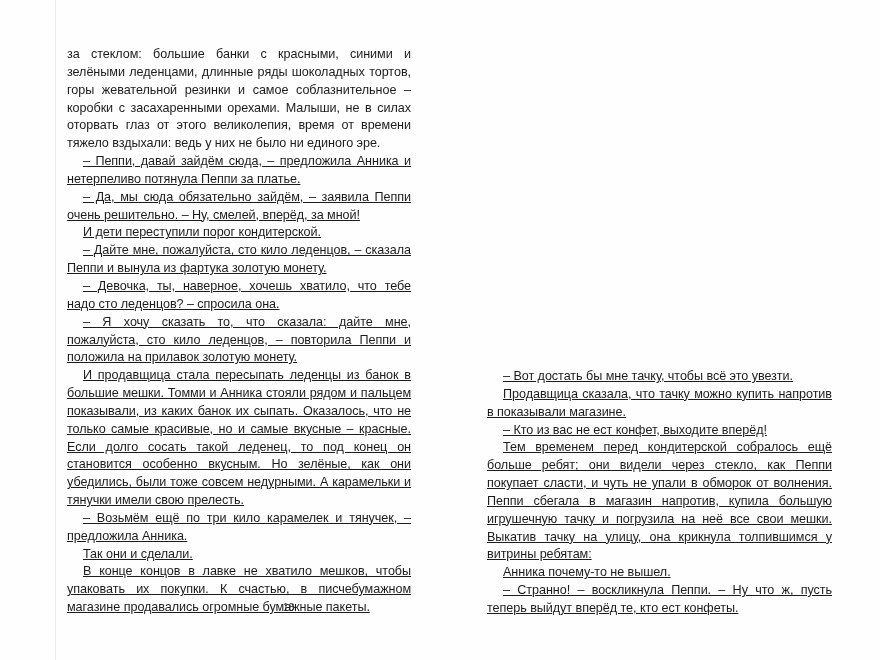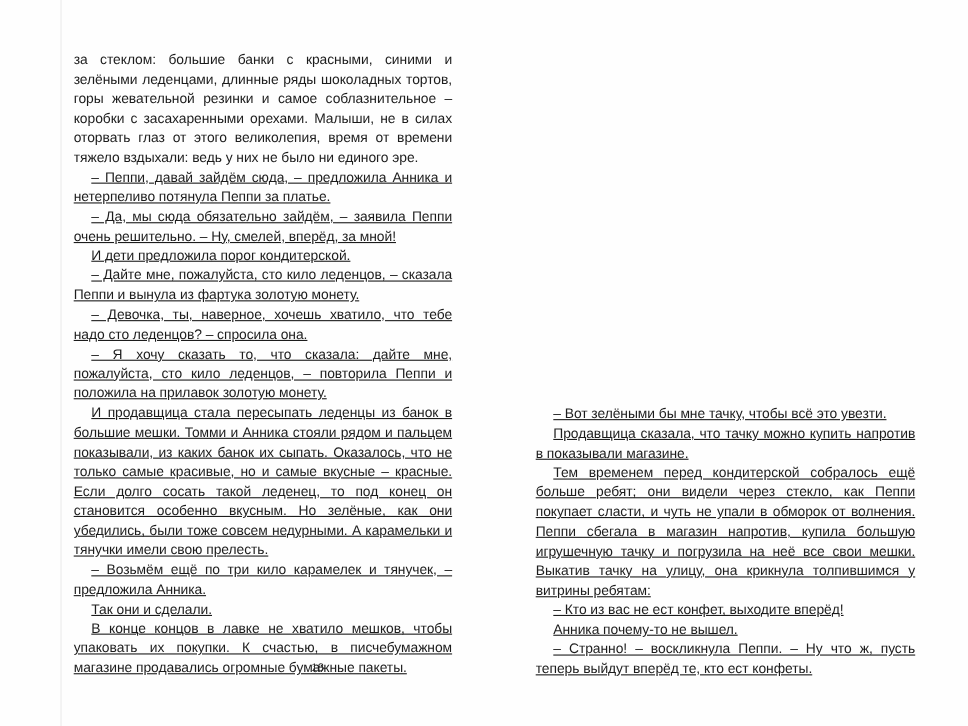--- a/index.html
+++ b/index.html
@@ -74,38 +74,38 @@
 
 <div id="spread">
 
   <div class="page-edge-left"></div>
 
   <div class="page page-left">
     <div class="column" style="top:46px;">
       <p class="para cont">за стеклом: большие банки с красными, синими и зелёными леденцами, длинные ряды шоколадных тортов, горы жевательной резинки и самое соблазнительное – коробки с засахаренными орехами. Малыши, не в силах оторвать глаз от этого великолепия, время от времени тяжело вздыхали: ведь у них не было ни единого эре.</p>
       <p class="para indent">– Пеппи, давай зайдём сюда, – предложила Анника и нетерпеливо потянула Пеппи за платье.</p>
       <p class="para indent">– Да, мы сюда обязательно зайдём, – заявила Пеппи очень решительно. – Ну, смелей, вперёд, за мной!</p>
-      <p class="para indent">И дети предложила порог кондитерской.</p>
+      <p class="para indent">И дети переступили порог кондитерской.</p>
       <p class="para indent">– Дайте мне, пожалуйста, сто кило леденцов, – сказала Пеппи и вынула из фартука золотую монету.</p>
       <p class="para indent">– Девочка, ты, наверное, хочешь хватило, что тебе надо сто леденцов? – спросила она.</p>
       <p class="para indent">– Я хочу сказать то, что сказала: дайте мне, пожалуйста, сто кило леденцов, – повторила Пеппи и положила на прилавок золотую монету.</p>
       <p class="para indent">И продавщица стала пересыпать леденцы из банок в большие мешки. Томми и Анника стояли рядом и пальцем показывали, из каких банок их сыпать. Оказалось, что не только самые красивые, но и самые вкусные – красные. Если долго сосать такой леденец, то под конец он становится особенно вкусным. Но зелёные, как они убедились, были тоже совсем недурными. А карамельки и тянучки имели свою прелесть.</p>
       <p class="para indent">– Возьмём ещё по три кило карамелек и тянучек, – предложила Анника.</p>
       <p class="para indent">Так они и сделали.</p>
       <p class="para indent">В конце концов в лавке не хватило мешков, чтобы упаковать их покупки. К счастью, в писчебумажном магазине продавались огромные бумажные пакеты.</p>
     </div>
     <div class="folio folio-left">18</div>
   </div>
 
   <div class="page page-right">
 
     <div class="column" style="top:368px;">
-      <p class="para indent">– Вот зелёными бы мне тачку, чтобы всё это увезти.</p>
+      <p class="para indent">– Вот достать бы мне тачку, чтобы всё это увезти.</p>
       <p class="para indent">Продавщица сказала, что тачку можно купить напротив в показывали магазине.</p>
+      <p class="para indent">– Кто из вас не ест конфет, выходите вперёд!</p>
       <p class="para indent">Тем временем перед кондитерской собралось ещё больше ребят; они видели через стекло, как Пеппи покупает сласти, и чуть не упали в обморок от волнения. Пеппи сбегала в магазин напротив, купила большую игрушечную тачку и погрузила на неё все свои мешки. Выкатив тачку на улицу, она крикнула толпившимся у витрины ребятам:</p>
-      <p class="para indent">– Кто из вас не ест конфет, выходите вперёд!</p>
       <p class="para indent">Анника почему-то не вышел.</p>
       <p class="para indent">– Странно! – воскликнула Пеппи. – Ну что ж, пусть теперь выйдут вперёд те, кто ест конфеты.</p>
     </div>
 
   </div>
 
 </div>
 
 </body></html>

